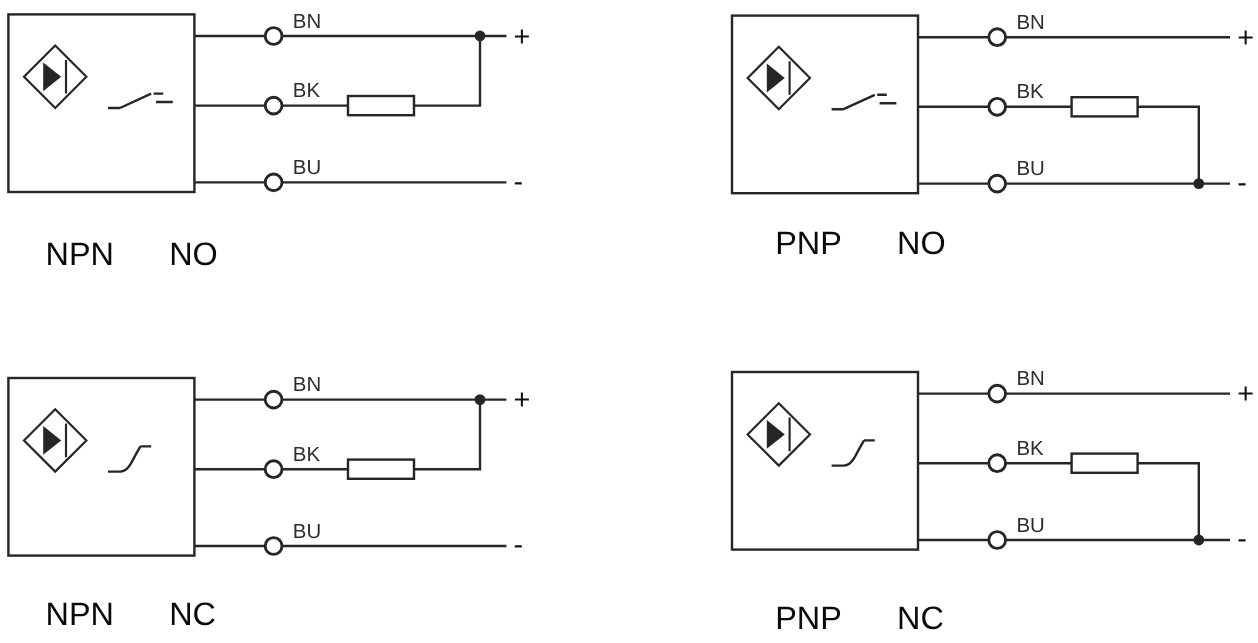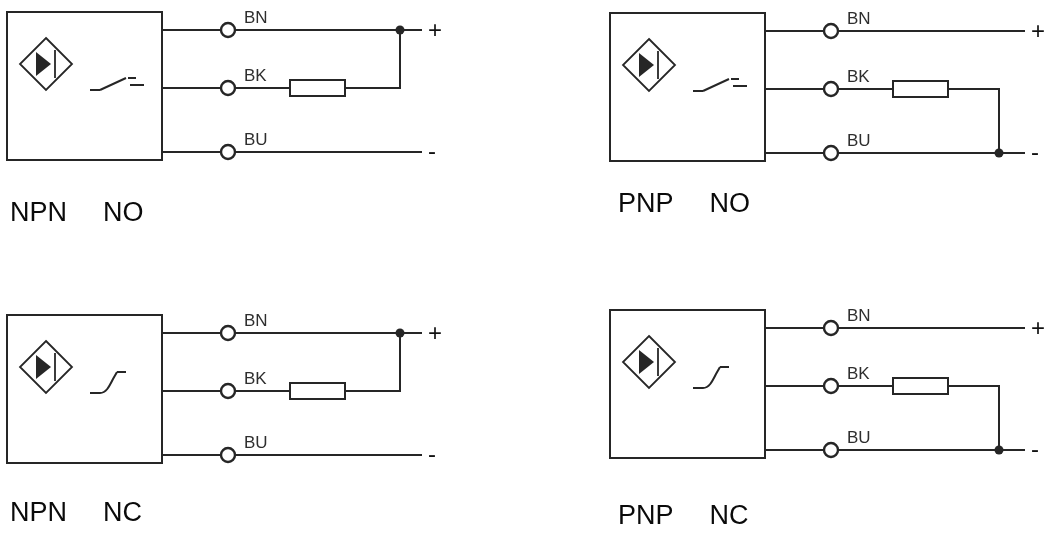--- a/index.html
+++ b/index.html
@@ -15,23 +15,24 @@
   .box{fill:#ffffff;stroke:#262626;stroke-width:2;}
   .load{fill:#ffffff;stroke:#262626;stroke-width:2;}
   .terminal{fill:#ffffff;stroke:#262626;stroke-width:2.4;}
   .dot{fill:#262626;stroke:none;}
   .sym{stroke:#262626;stroke-width:2;fill:none;}
   .sym-thin{stroke:#262626;stroke-width:1.8;fill:none;}
   .sym-fill{fill:#262626;stroke:none;}
   .wlabel{font-family:"Liberation Sans",sans-serif;font-size:17px;fill:#2e2e2e;}
   .pol{font-family:"Liberation Sans",sans-serif;font-size:24px;fill:#111111;}
   .caption{
-    position:absolute;display:flex;gap:36px;
+    position:absolute;display:flex;gap:46px;
     font-size:27px;font-weight:500;color:#0a0a0a;
     font-family:"Liberation Sans",sans-serif;
+    margin-left:28px;
   }
 </style>
 </head>
 <body>
 
 <figure class="diagram" style="left:4px;top:8px;margin:0;">
   <svg width="445" height="185" viewBox="0 0 445 185">
     <rect class="box" x="3" y="4" width="155" height="148"></rect>
     <g>
       <polygon class="sym-thin" points="42,30 68,56 42,82 16,56"></polygon>

